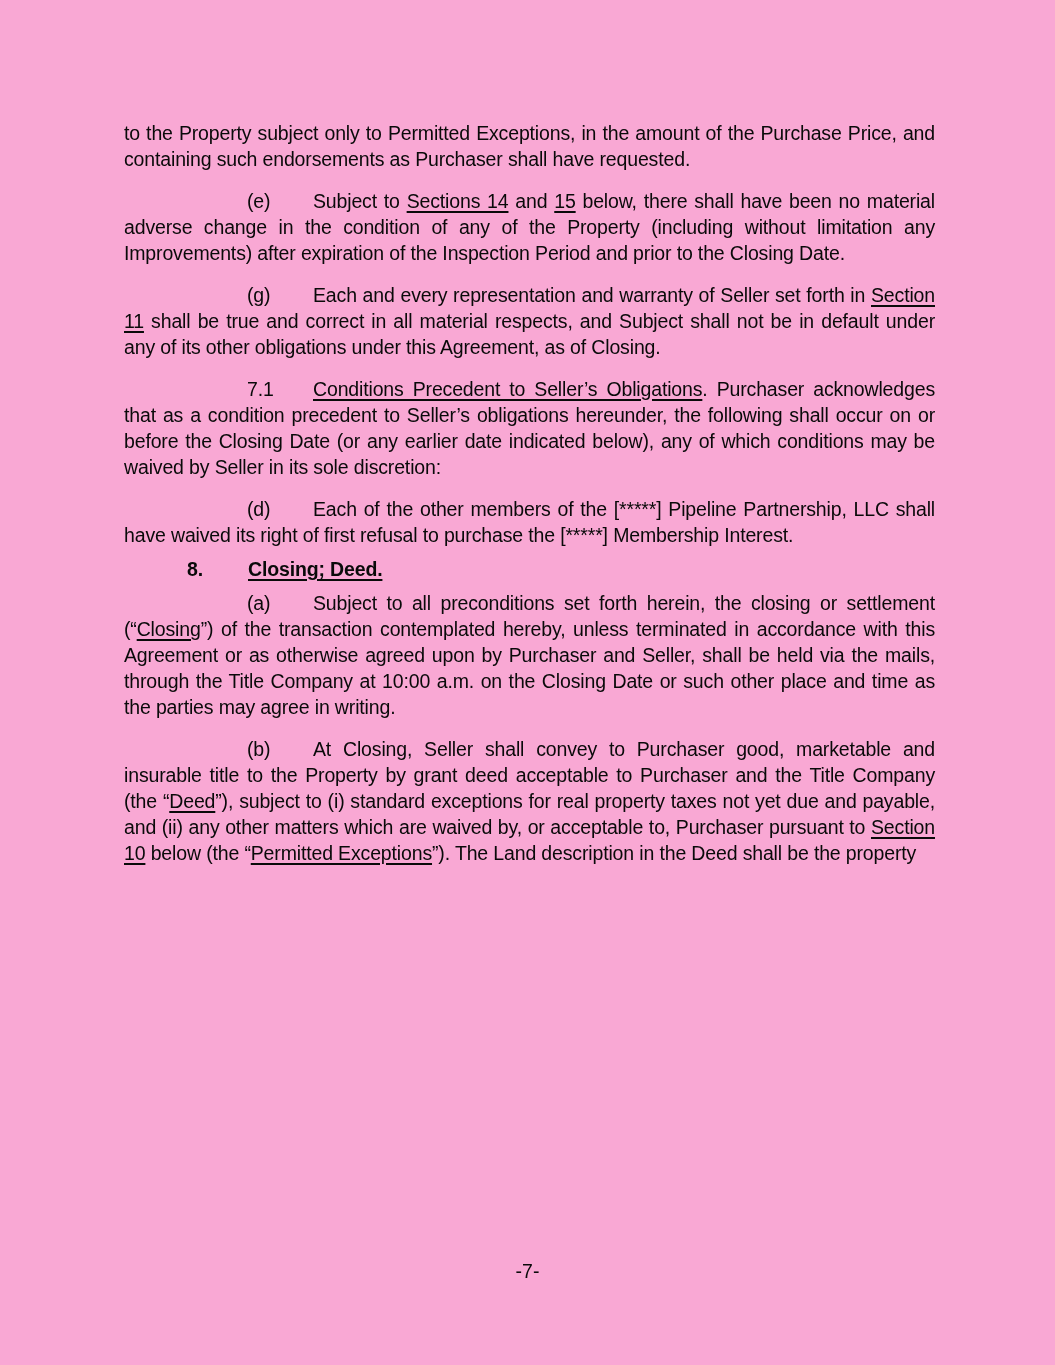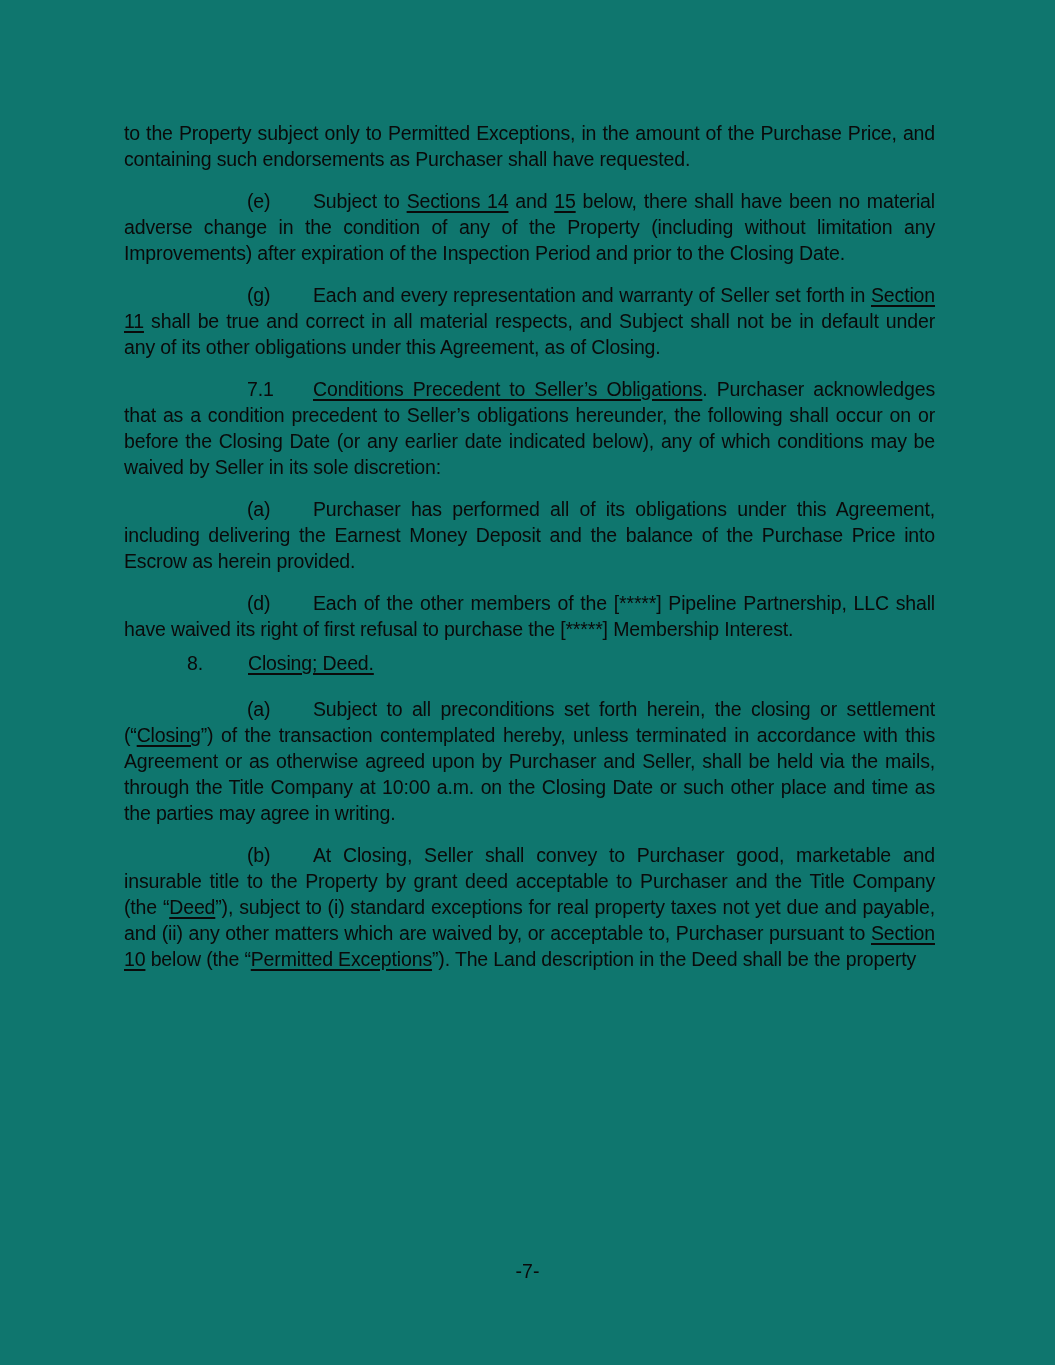--- a/index.html
+++ b/index.html
@@ -4,21 +4,21 @@
 <style>
   html, body {
     margin: 0;
     padding: 0;
     background: #ffffff;
   }
   .page {
     position: relative;
     width: 1055px;
     height: 1365px;
-    background: #0f766e;
+    background: #f9a8d4;
     font-family: "Liberation Sans", sans-serif;
     color: #0a0a0a;
     overflow: hidden;
   }
   .doc-body {
     position: absolute;
     left: 124px;
     top: 120px;
     width: 811px;
   }
@@ -28,21 +28,22 @@
     letter-spacing: -0.15px;
     text-align: justify;
     margin: 0 0 16px 0;
   }
   .para.sub {
     text-indent: 123px;
   }
   .para.section {
     text-indent: 63px;
     margin-top: 4px;
-    margin-bottom: 20px;
+    margin-bottom: 8px;
+    font-weight: bold;
   }
   .para.flush {
     margin-bottom: 8px;
   }
   .plabel {
     display: inline-block;
     text-indent: 0;
   }
   .sub .plabel { min-width: 66px; }
   .section .plabel { min-width: 61px; }
@@ -63,20 +64,19 @@
 </style>
 </head>
 <body>
 
 <div class="page">
   <div class="doc-body">
       <div class="para none"><span class="">to the Property subject only to Permitted Exceptions, in the amount of the Purchase Price, and containing such endorsements as Purchaser shall have requested.</span></div>
       <div class="para sub"><span class="plabel">(e)</span><span class="">Subject to </span><span class="u">Sections 14</span><span class=""> and </span><span class="u">15</span><span class=""> below, there shall have been no material adverse change in the condition of any of the Property (including without limitation any Improvements) after expiration of the Inspection Period and prior to the Closing Date.</span></div>
       <div class="para sub"><span class="plabel">(g)</span><span class="">Each and every representation and warranty of Seller set forth in </span><span class="u">Section 11</span><span class=""> shall be true and correct in all material respects, and Subject shall not be in default under any of its other obligations under this Agreement, as of Closing.</span></div>
       <div class="para sub"><span class="plabel">7.1</span><span class="u">Conditions Precedent to Seller’s Obligations</span><span class="">.  Purchaser acknowledges that as a condition precedent to Seller’s obligations hereunder, the following shall occur on or before the Closing Date (or any earlier date indicated below), any of which conditions may be waived by Seller in its sole discretion:</span></div>
-      <div class="para sub"><span class="plabel">(a)</span><span class="">Purchaser has performed all of its obligations under this Agreement, including delivering the Earnest Money Deposit and the balance of the Purchase Price into Escrow as herein provided.</span></div>
       <div class="para sub flush"><span class="plabel">(d)</span><span class="">Each of the other members of the [*****] Pipeline Partnership, LLC shall have waived its right of first refusal to purchase the [*****] Membership Interest.</span></div>
       <div class="para section"><span class="plabel">8.</span><span class="u">Closing; Deed.</span></div>
       <div class="para sub"><span class="plabel">(a)</span><span class="">Subject to all preconditions set forth herein, the closing or settlement (“</span><span class="u">Closing</span><span class="">”) of the transaction contemplated hereby, unless terminated in accordance with this Agreement or as otherwise agreed upon by Purchaser and Seller, shall be held via the mails, through the Title Company at 10:00 a.m. on the Closing Date or such other place and time as the parties may agree in writing.</span></div>
       <div class="para sub"><span class="plabel">(b)</span><span class="">At Closing, Seller shall convey to Purchaser good, marketable and insurable title to the Property by grant deed acceptable to Purchaser and the Title Company (the “</span><span class="u">Deed</span><span class="">”), subject to (i) standard exceptions for real property taxes not yet due and payable, and (ii) any other matters which are waived by, or acceptable to, Purchaser pursuant to </span><span class="u">Section 10</span><span class=""> below (the “</span><span class="u">Permitted Exceptions</span><span class="">”).  The Land description in the Deed shall be the property</span></div>
     </div>
   <div class="page-number">-7-</div>
 </div>
 
 </body></html>

